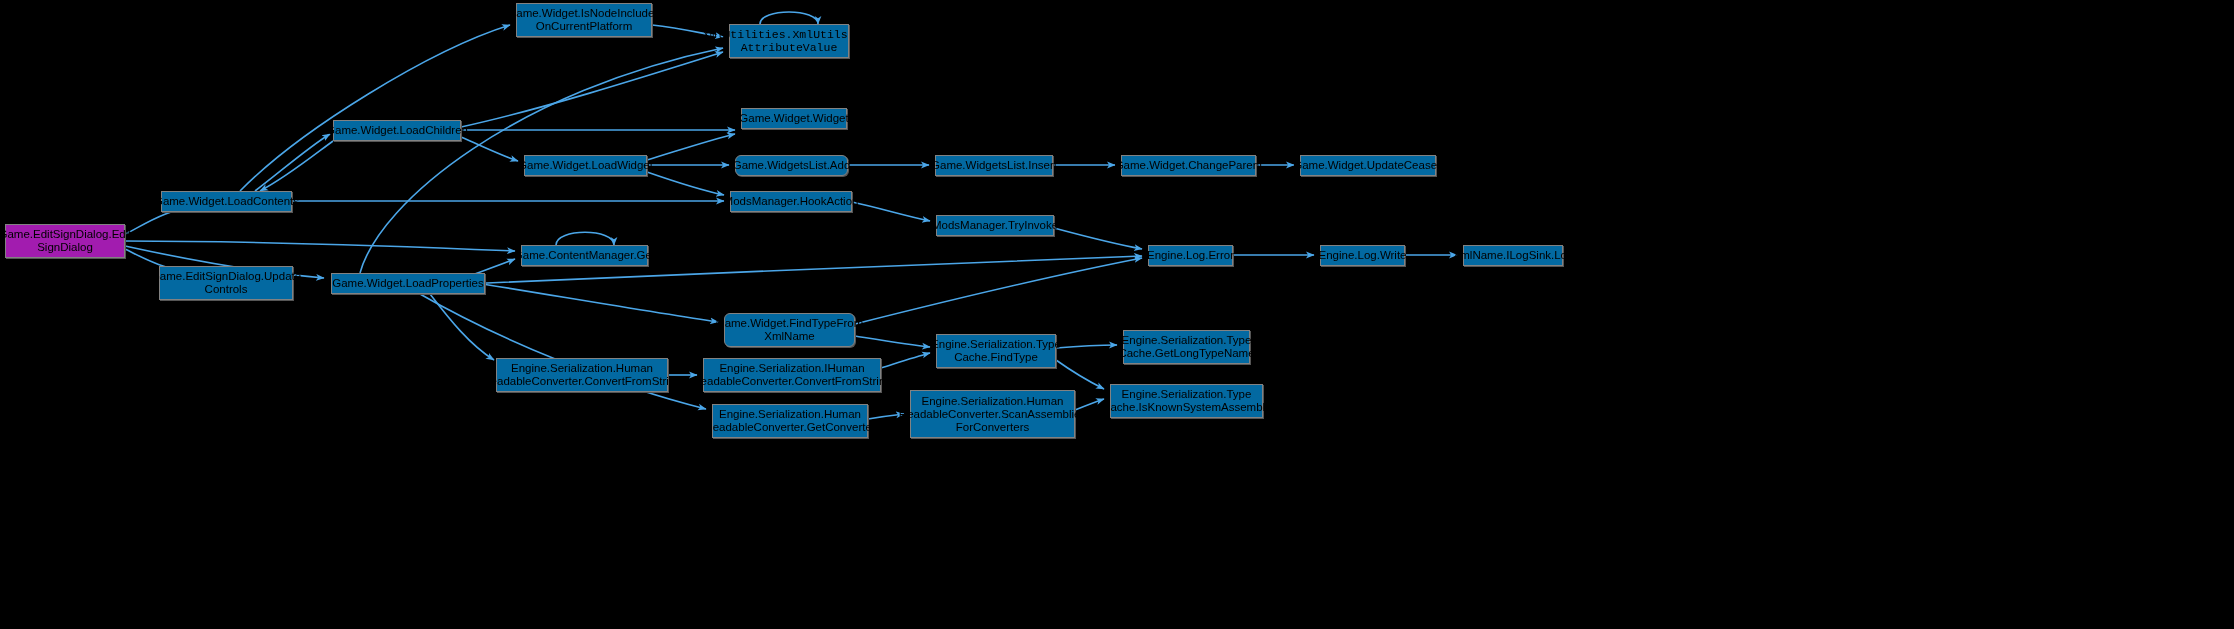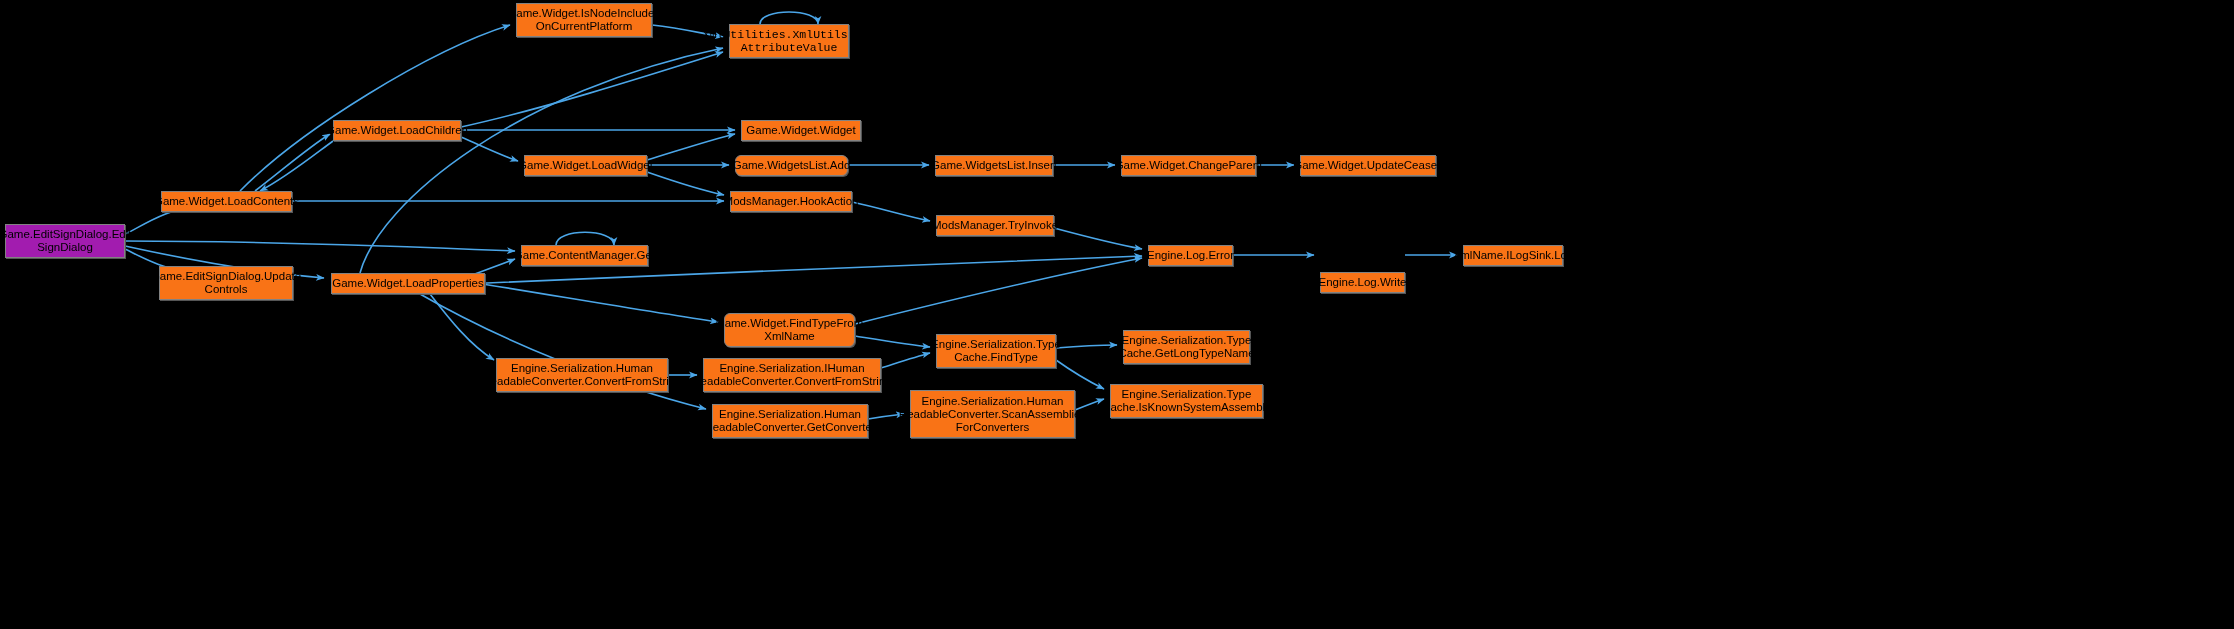--- a/index.html
+++ b/index.html
@@ -11,21 +11,21 @@
     background:#000000;
     font-family:"Liberation Sans", sans-serif;
     overflow:hidden;
   }
   svg.edges{position:absolute;left:0;top:0;width:2234px;height:629px;}
   .node{
     position:absolute;
     box-sizing:border-box;
     border:1px solid #828282;
     box-shadow:1px 1px 0 0 #555;
-    background:#f97316;
+    background:#0369a1;
     color:#000000;
     display:flex;
     align-items:center;
     justify-content:center;
     text-align:center;
     font-size:11.5px;
     line-height:13px;
     letter-spacing:0px;
     padding:1px 3px;
     white-space:pre-line;
@@ -94,30 +94,30 @@
       <div class="node" style="left: 159px; top: 266px; width: 134px; height: 34px;"><span>Game.EditSignDialog.Update
 Controls</span></div>
       <div class="node" style="left: 161px; top: 191px; width: 131px; height: 21px;"><span>Game.Widget.LoadContents</span></div>
       <div class="node" style="left: 333px; top: 120px; width: 128px; height: 21px;"><span>Game.Widget.LoadChildren</span></div>
       <div class="node" style="left: 331px; top: 273px; width: 154px; height: 21px;"><span>Game.Widget.LoadProperties</span></div>
       <div class="node" style="left: 516px; top: 3px; width: 136px; height: 34px;"><span>Game.Widget.IsNodeIncluded
 OnCurrentPlatform</span></div>
       <div class="node" style="left: 729px; top: 24px; width: 120px; height: 34px; font-family: Liberation Mono, monospace;"><span>XmlUtilities.XmlUtils.Get
 AttributeValue</span></div>
       <div class="node" style="left: 524px; top: 155px; width: 123px; height: 21px;"><span>Game.Widget.LoadWidget</span></div>
-      <div class="node" style="left: 741px; top: 120px; width: 120px; height: 21px;"><span>Game.Widget.Widget</span></div>
+      <div class="node" style="left: 741px; top: 108px; width: 106px; height: 21px;"><span>Game.Widget.Widget</span></div>
       <div class="node" style="left: 735px; top: 155px; width: 113px; height: 21px; border-radius: 6px;"><span>Game.WidgetsList.Add</span></div>
       <div class="node" style="left: 935px; top: 155px; width: 118px; height: 21px;"><span>Game.WidgetsList.Insert</span></div>
       <div class="node" style="left: 1121px; top: 155px; width: 135px; height: 21px;"><span>Game.Widget.ChangeParent</span></div>
       <div class="node" style="left: 1300px; top: 155px; width: 136px; height: 21px;"><span>Game.Widget.UpdateCeases</span></div>
       <div class="node" style="left: 730px; top: 191px; width: 122px; height: 21px;"><span>ModsManager.HookAction</span></div>
       <div class="node" style="left: 936px; top: 215px; width: 118px; height: 21px;"><span>ModsManager.TryInvoke</span></div>
       <div class="node" style="left: 521px; top: 245px; width: 127px; height: 21px;"><span>Game.ContentManager.Get</span></div>
       <div class="node" style="left: 1148px; top: 245px; width: 85px; height: 21px;"><span>Engine.Log.Error</span></div>
-      <div class="node" style="left: 1320px; top: 245px; width: 85px; height: 21px; margin-top: 27px;"><span>Engine.Log.Write</span></div>
+      <div class="node" style="left: 1320px; top: 245px; width: 85px; height: 21px;"><span>Engine.Log.Write</span></div>
       <div class="node" style="left: 1463px; top: 245px; width: 100px; height: 21px;"><span>XmlName.ILogSink.Log</span></div>
       <div class="node" style="left: 724px; top: 313px; width: 131px; height: 34px; border-radius: 6px;"><span>Game.Widget.FindTypeFrom
 XmlName</span></div>
       <div class="node" style="left: 496px; top: 358px; width: 172px; height: 34px;"><span>Engine.Serialization.Human
 ReadableConverter.ConvertFromString</span></div>
       <div class="node" style="left: 703px; top: 358px; width: 178px; height: 34px;"><span>Engine.Serialization.IHuman
 ReadableConverter.ConvertFromString</span></div>
       <div class="node" style="left: 936px; top: 334px; width: 120px; height: 34px;"><span>Engine.Serialization.Type
 Cache.FindType</span></div>
       <div class="node" style="left: 1123px; top: 330px; width: 127px; height: 34px;"><span>Engine.Serialization.Type

